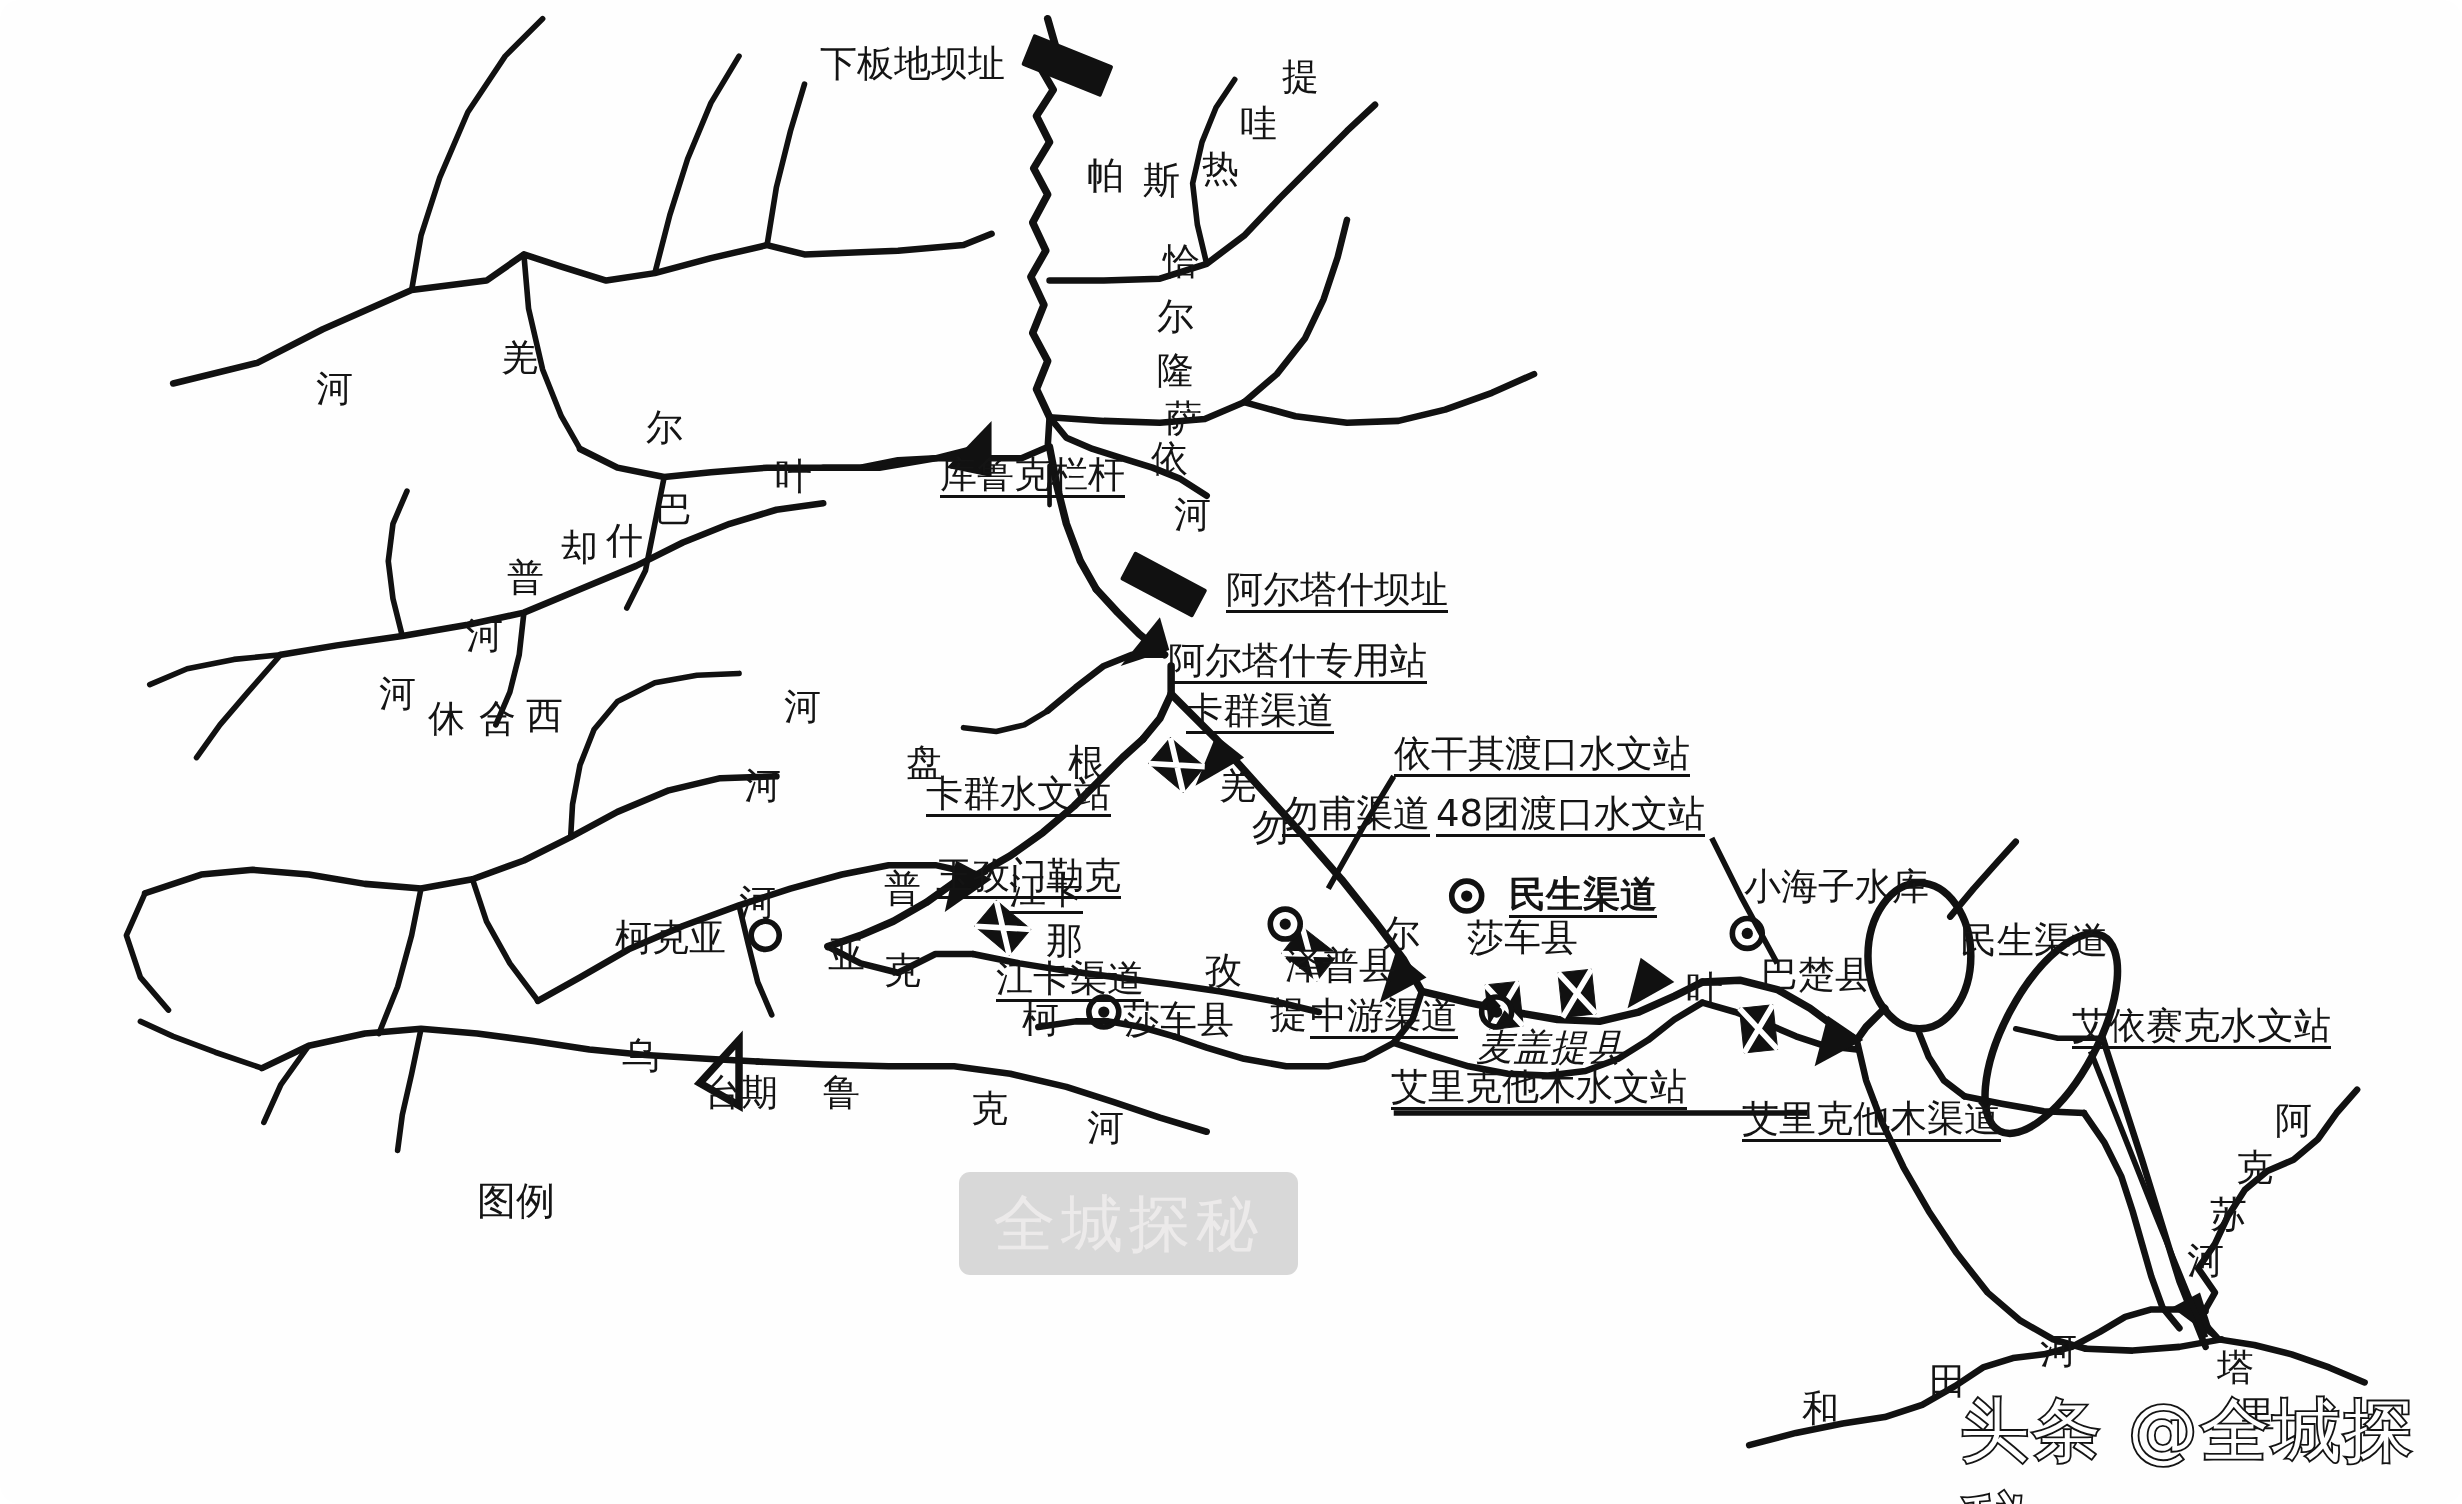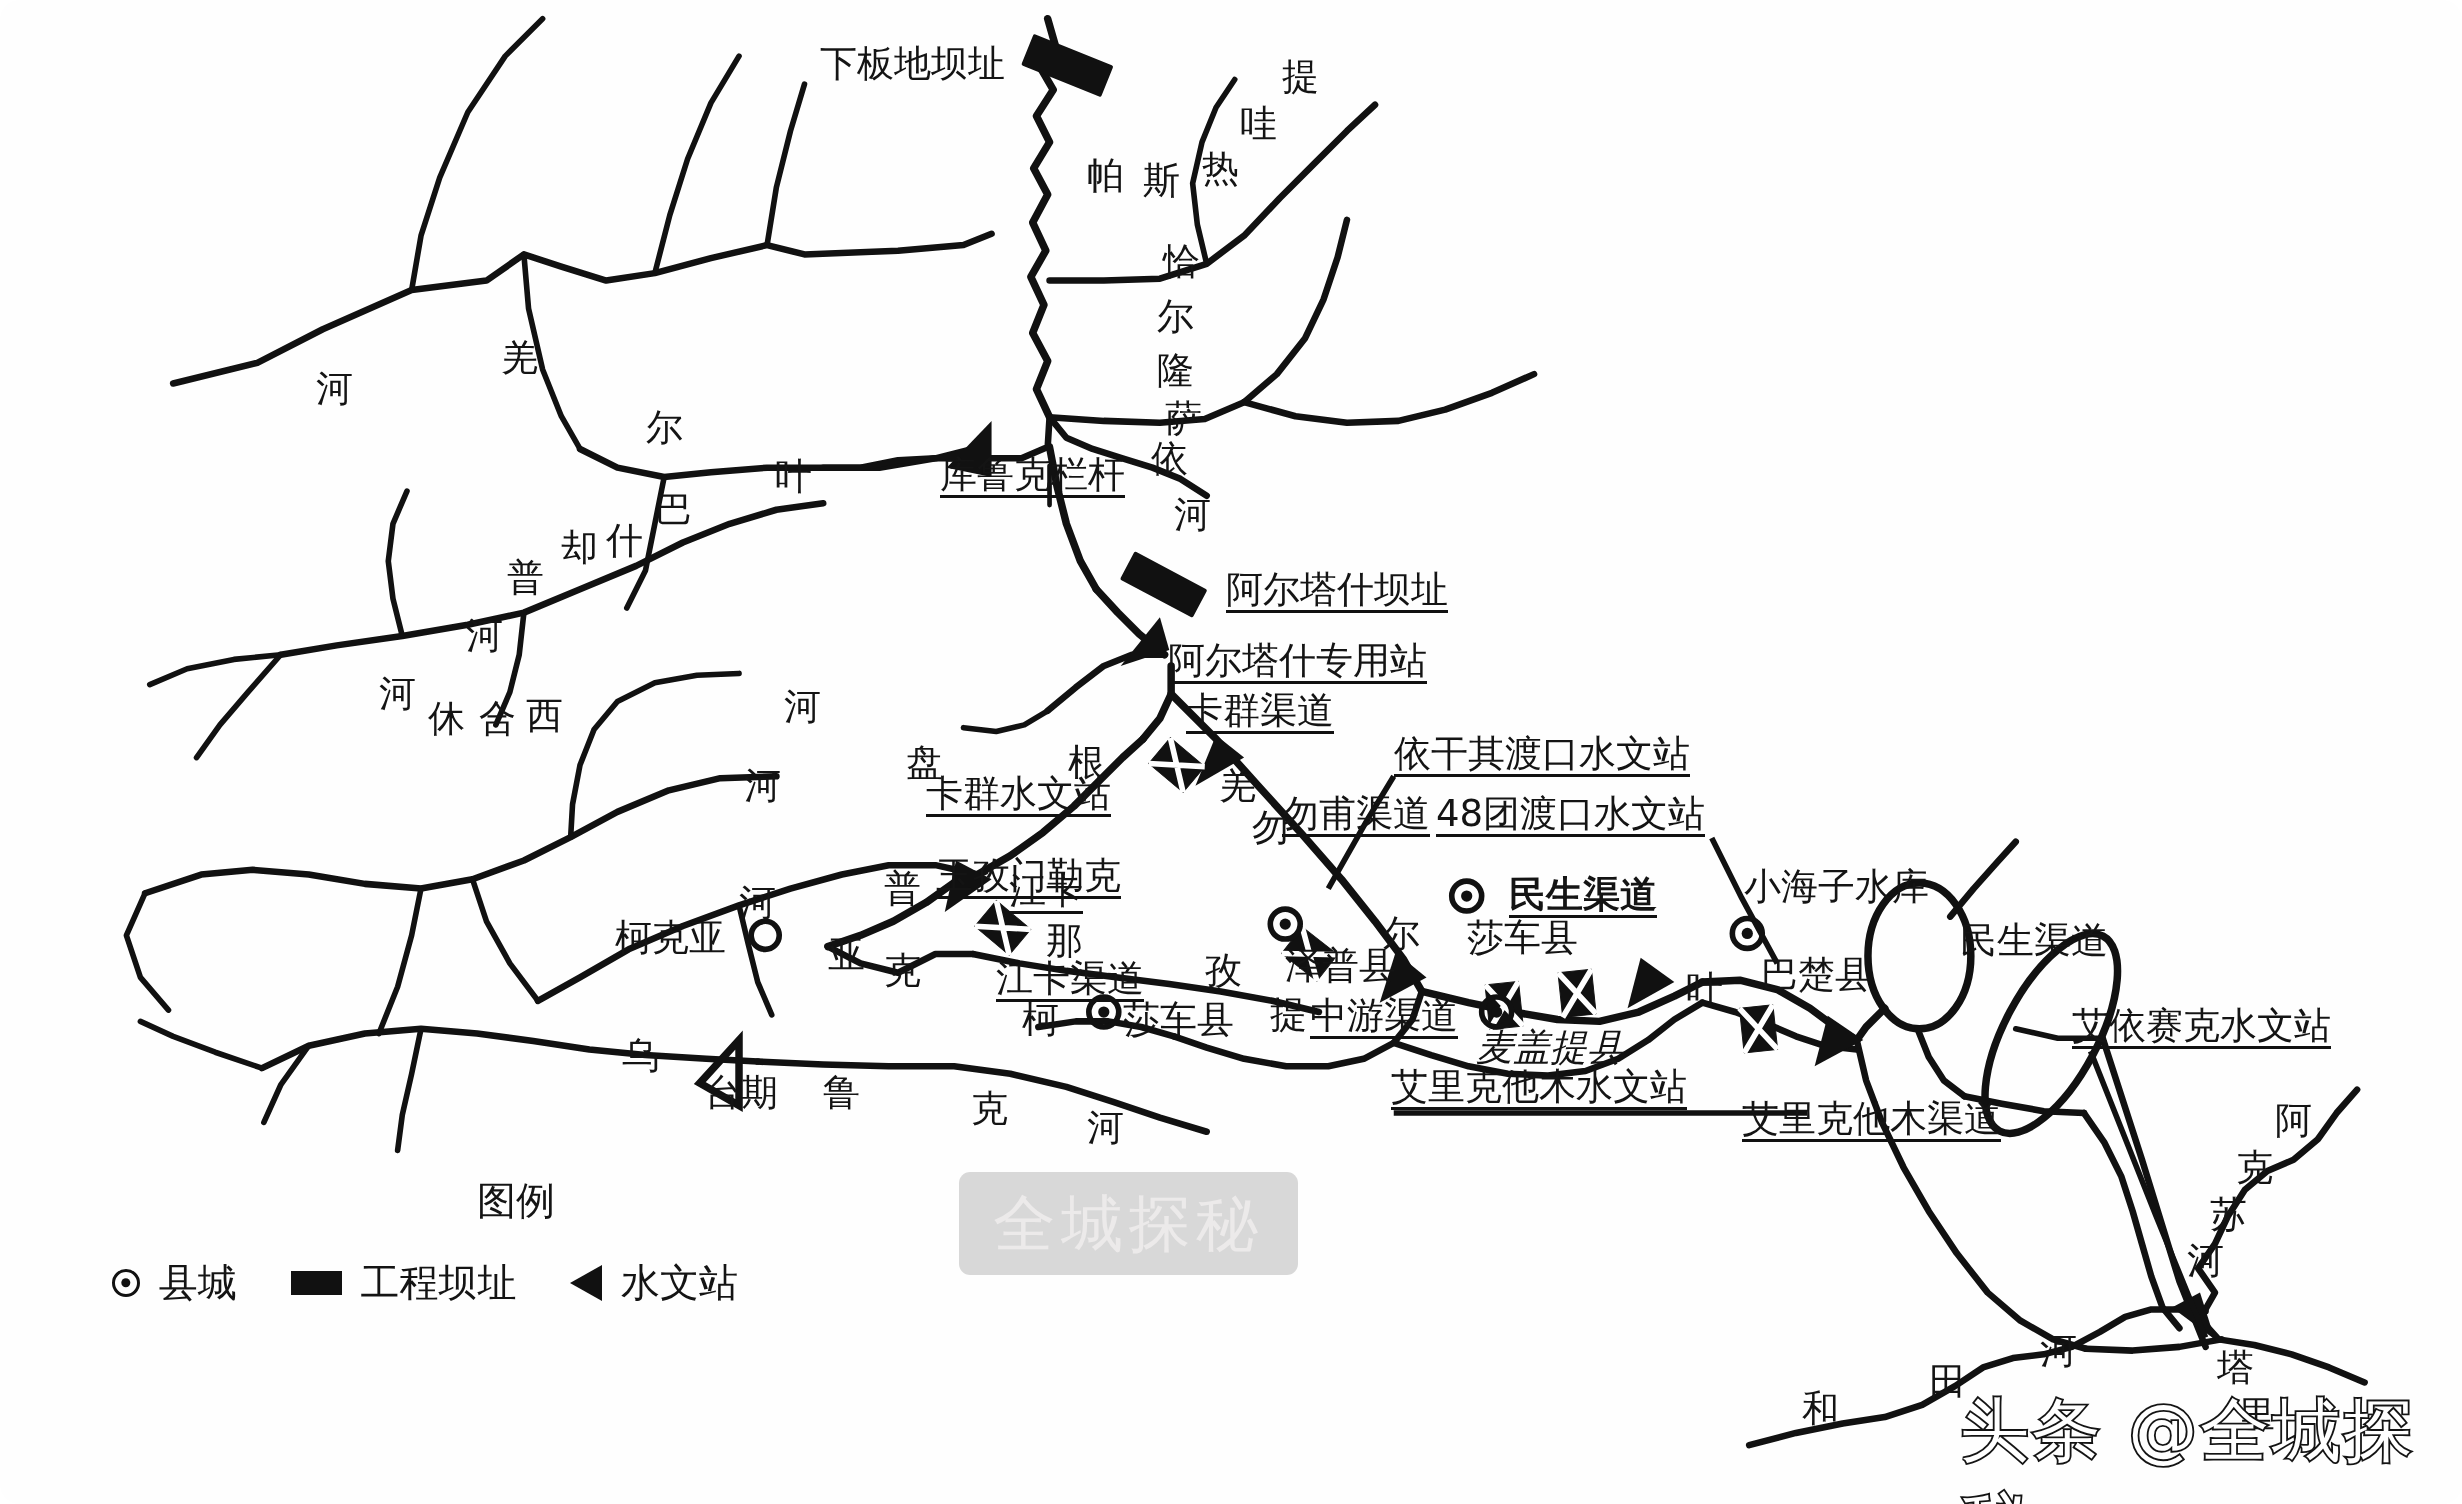--- a/index.html
+++ b/index.html
@@ -357,34 +357,20 @@
       <div class="lbl river-name" style="left: 1157px; top: 298px;">尔</div>
       <div class="lbl river-name" style="left: 1157px; top: 352px;">隆</div>
       <div class="lbl river-name" style="left: 1165px; top: 400px;">萨</div>
       <div class="lbl river-name" style="left: 1151px; top: 440px;">依</div>
       <div class="lbl river-name" style="left: 1174px; top: 496px;">河</div>
     </div>
 
   <div id="legend">
     <div class="legend-title">图例</div>
 
-    <div class="lg-row" style="left:0; top:82px;">
-      <div class="lg-item">
-        <span class="sym sym-county"></span>
-        <span class="lg-text">县城</span>
-      </div>
-      <div class="lg-item">
-        <span class="sym sym-dam"></span>
-        <span class="lg-text">工程坝址</span>
-      </div>
-      <div class="lg-item">
-        <span class="sym sym-hydro"></span>
-        <span class="lg-text">水文站</span>
-      </div>
-    </div>
 
   </div>
 
   <div id="wm-center">全城探秘</div>
   <div id="wm-bottom">头条 @全城探秘</div>
 
 </div>
 
 
 </body></html>

